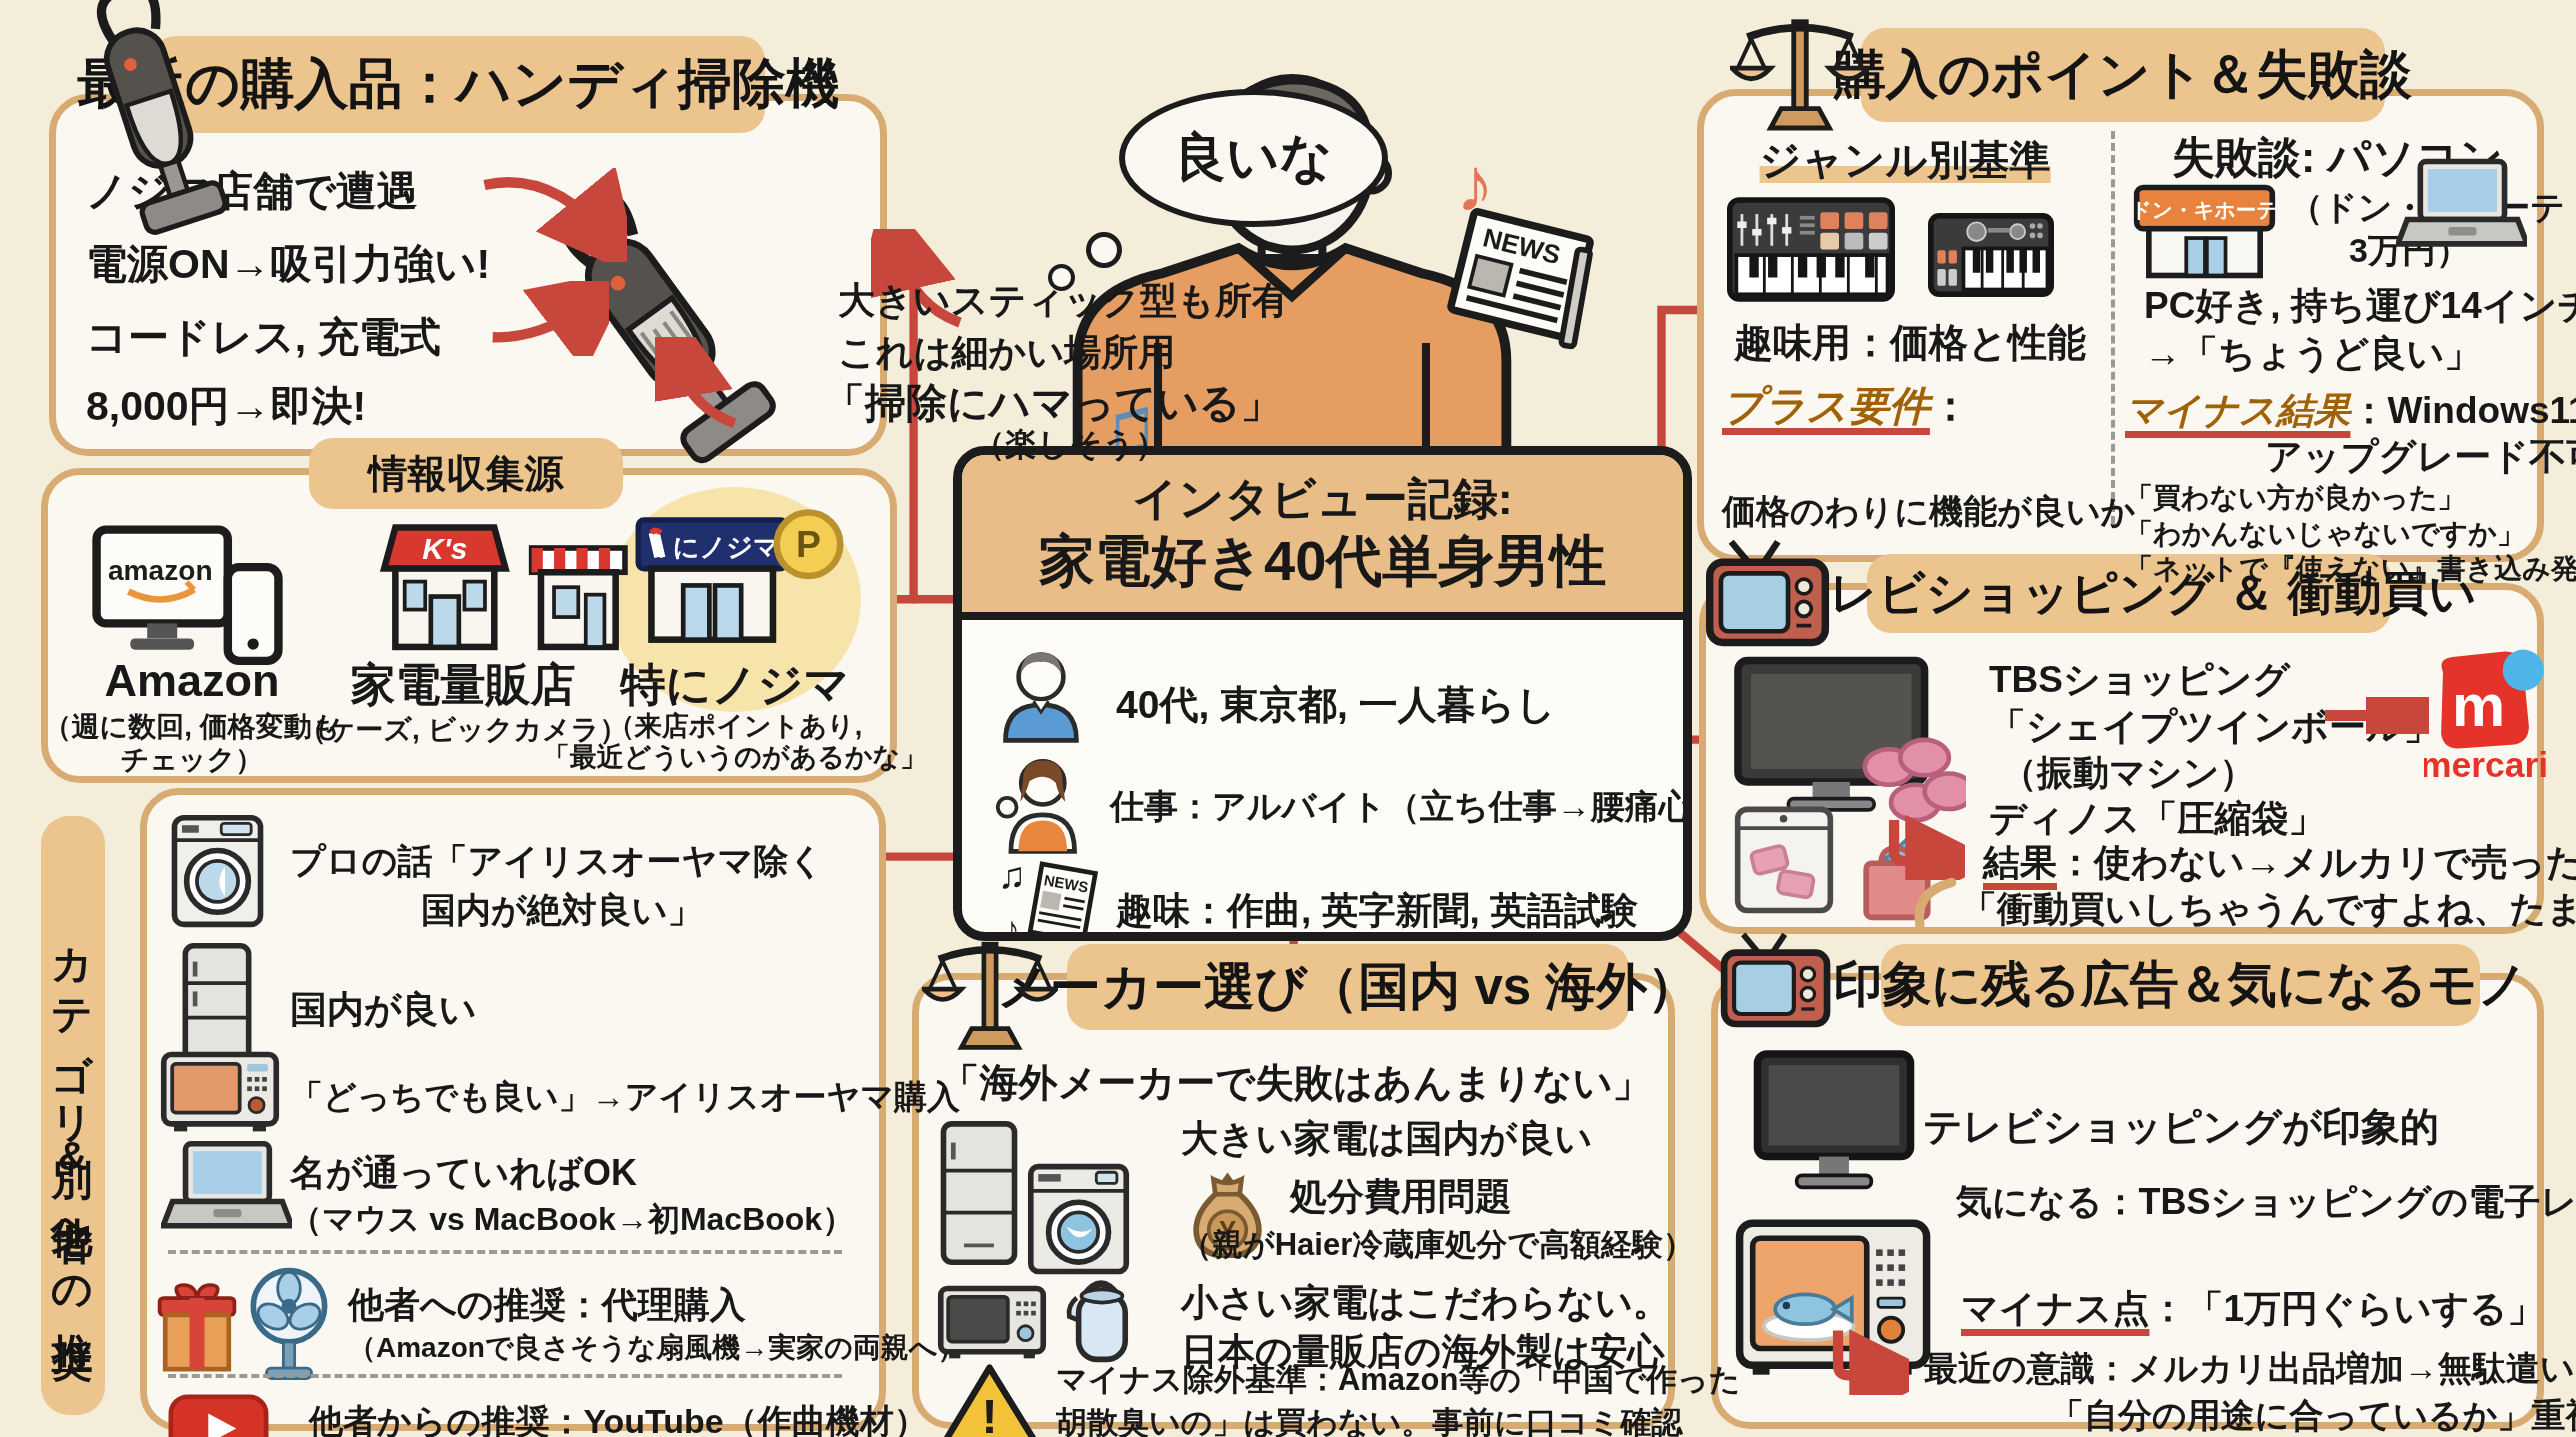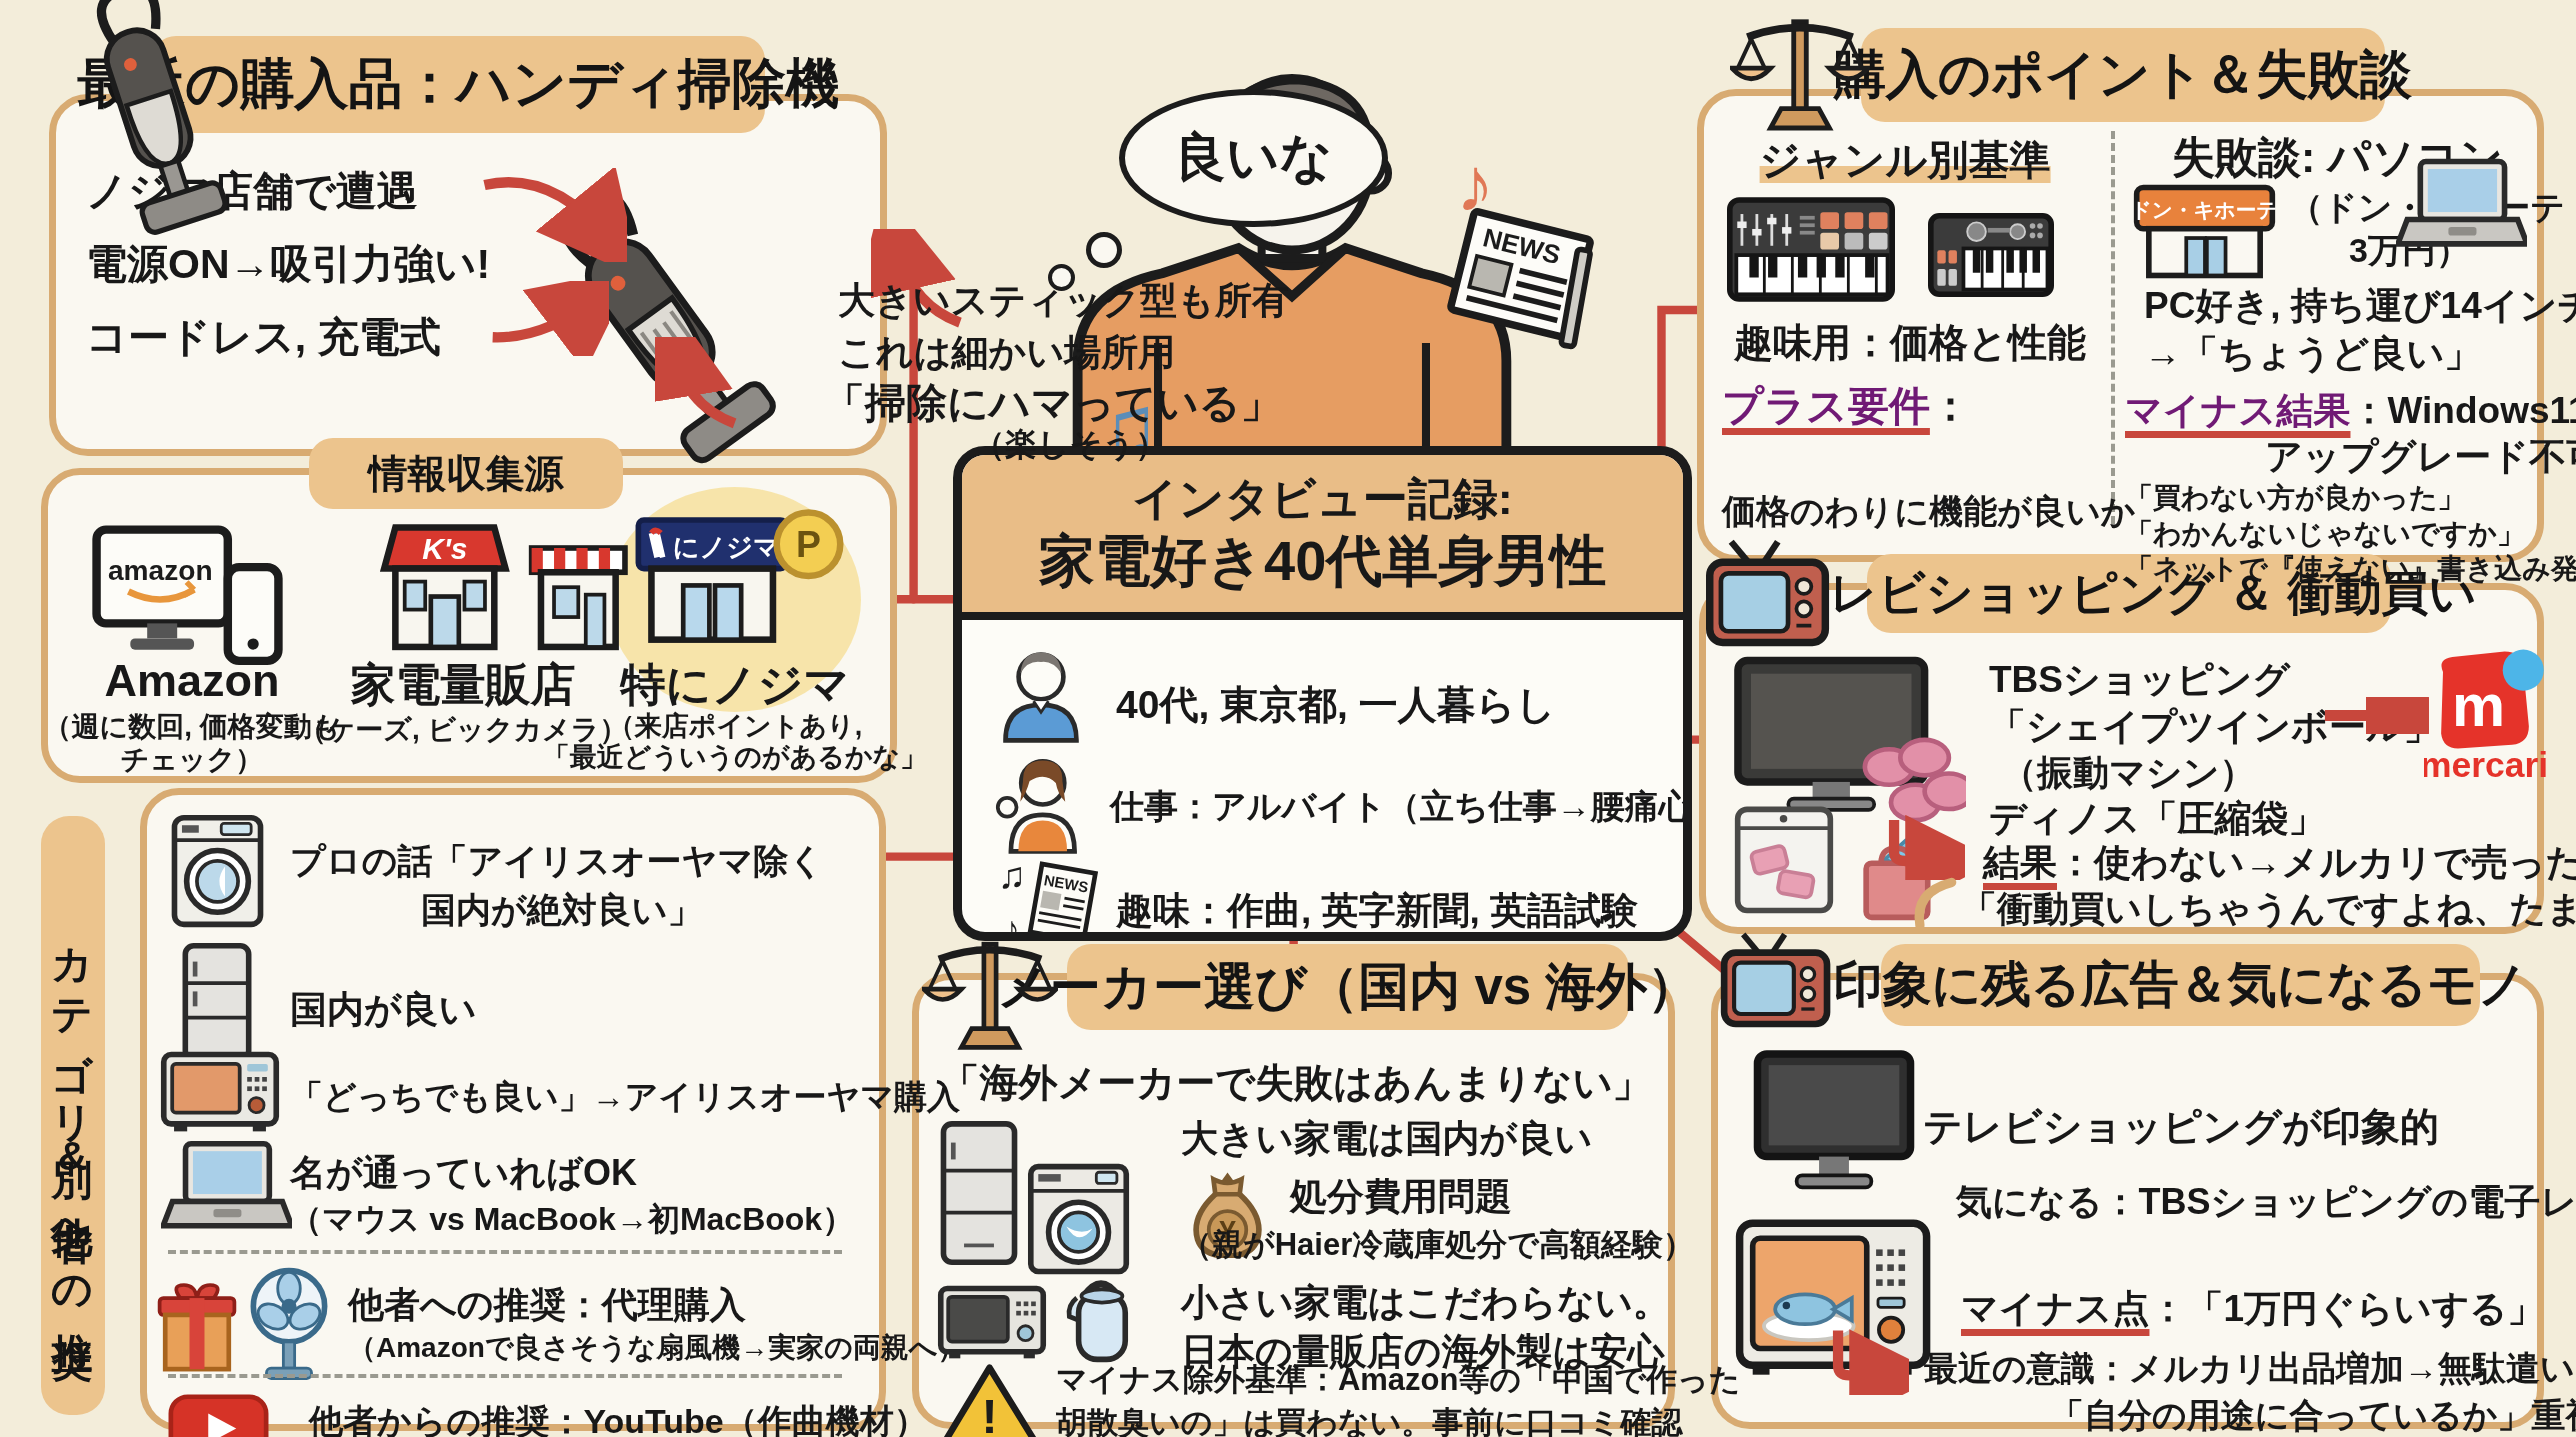--- a/index.html
+++ b/index.html
@@ -4,21 +4,21 @@
 <style>
   html,body{margin:0;padding:0;background:#e9e2cf;}
   .canvas{position:relative;width:2576px;height:1438px;background:#f3edda;overflow:hidden;
           font-family:"Liberation Sans","DejaVu Sans",sans-serif;font-weight:bold;color:#181818;}
   .ab{position:absolute;}
   .box{position:absolute;background:#faf8f1;border:7.5px solid #d8ab72;border-radius:39px;z-index:2;}
   .pill{position:absolute;background:#ecc48d;border-radius:24px;display:flex;align-items:center;
         justify-content:center;font-weight:bold;color:#141414;z-index:4;white-space:nowrap;}
   .tx{position:absolute;font-weight:bold;color:#181818;white-space:nowrap;z-index:3;}
   .ctr{transform:translateX(-50%);}
-  .red{color:#701a75;}
+  .red{color:#a16207;font-style:italic;}
   .redu{text-decoration:underline;text-decoration-color:#c8473c;text-decoration-thickness:6.6px;text-underline-offset:8.4px;}
   .hl{background:linear-gradient(transparent 62%, #ecc48d 62%);}
   .dash-h{position:absolute;border-top:4.7px dashed #9a9a90;z-index:3;}
   .dash-v{position:absolute;border-left:4.7px dashed #9a9a90;z-index:3;}
   .bubble{position:absolute;background:#faf8f1;border:6.6px solid #1c1c1c;border-radius:50%;
           display:flex;align-items:center;justify-content:center;z-index:3;}
   svg{display:block;}
   .vert{writing-mode:vertical-rl;text-orientation:upright;letter-spacing:5.6px;}
 </style>
 </head>
@@ -76,20 +76,21 @@
       <rect x="62" y="80" width="100" height="240" rx="48" fill="#55524e" stroke="#1c1c1c" stroke-width="10"></rect>
       <path d="M72 200 Q70 315 112 318 Q152 315 152 200 Z" fill="#dedbd4" stroke="#1c1c1c" stroke-width="8"></path>
       <circle cx="100" cy="135" r="11" fill="#e0603c"></circle>
       <rect x="95" y="318" width="32" height="55" fill="#9a9792" stroke="#1c1c1c" stroke-width="8"></rect>
       <rect x="40" y="372" width="142" height="52" rx="16" fill="#8e8b86" stroke="#1c1c1c" stroke-width="9"></rect>
     </svg>
   </div>
   <div class="tx" style="left:86px;top:164px;font-size:41px;">ノジマ店舗で遭遇</div>
   <div class="tx" style="left:86px;top:237px;font-size:41px;">電源ON→吸引力強い!</div>
   <div class="tx" style="left:86px;top:310px;font-size:41px;">コードレス, 充電式</div>
+  <div class="tx" style="left:86px;top:379px;font-size:41px;">8,000円→即決!</div>
   <div class="ab" style="left:562px;top:112px;z-index:3;transform:rotate(-36deg) scale(0.72);transform-origin:center;">
     <svg width="206" height="449" viewBox="0 0 220 480">
       <path d="M85 90 Q60 8 125 8 Q195 8 160 90" fill="none" stroke="#1c1c1c" stroke-width="16"></path>
       <rect x="62" y="80" width="100" height="240" rx="48" fill="#55524e" stroke="#1c1c1c" stroke-width="10"></rect>
       <path d="M72 200 Q70 315 112 318 Q152 315 152 200 Z" fill="#dedbd4" stroke="#1c1c1c" stroke-width="8"></path>
       <g stroke="#8a8781" stroke-width="6">
           <line x1="85" y1="215" x2="85" y2="295"></line>
           <line x1="103" y1="222" x2="103" y2="305"></line>
           <line x1="121" y1="222" x2="121" y2="305"></line>
           <line x1="139" y1="215" x2="139" y2="295"></line>

